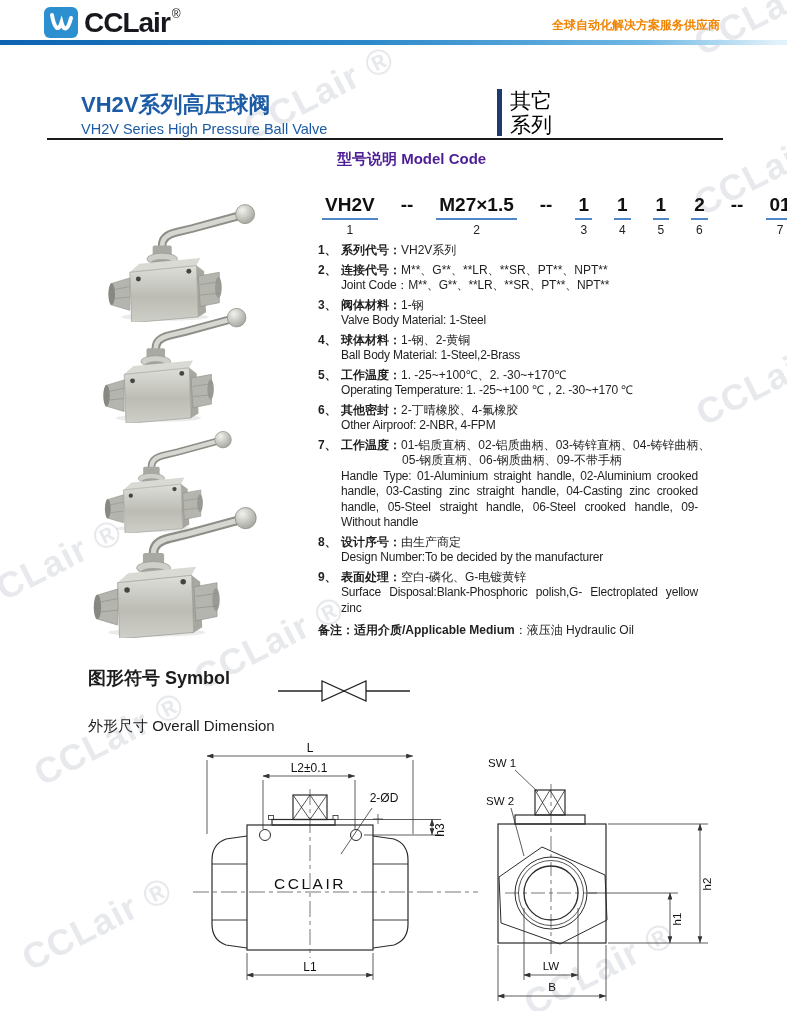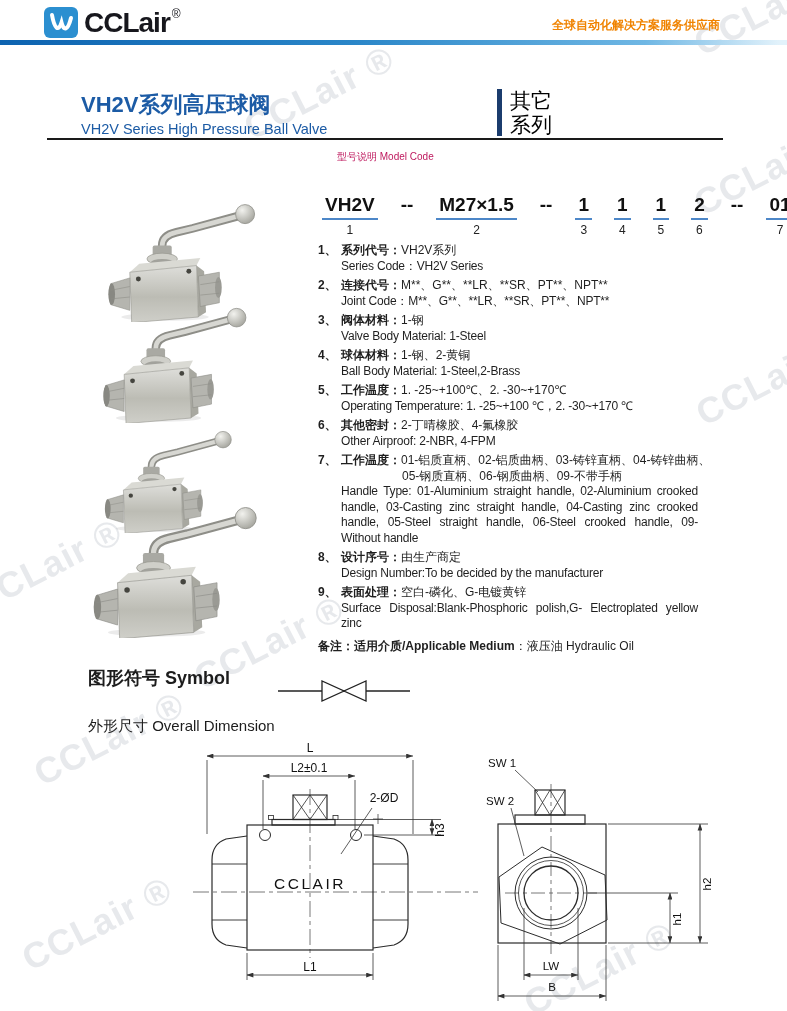--- a/index.html
+++ b/index.html
@@ -21,21 +21,21 @@
   .header-bar{position:absolute;left:0;top:40px;width:787px;height:5px;z-index:2;
       background:linear-gradient(90deg,#0d63b0 0%,#2a86c8 45%,#6fb7e4 82%,#e2f2fb 99%)}
   
   .title-zh{position:absolute;left:81px;top:90px;font-size:22px;font-weight:bold;color:#1c5ba5;z-index:2}
   .title-en{position:absolute;left:81px;top:121px;font-size:14.5px;color:#1c5ba5;z-index:2}
   .side-tab{position:absolute;left:497px;top:89px;display:flex;z-index:2}
   .side-bar{width:5px;height:47px;background:#1b3c6d;margin-right:8px}
   .side-text{font-family:"Liberation Serif","DejaVu Serif",serif;font-size:21px;line-height:24px;color:#000}
   .title-rule{position:absolute;left:47px;top:138px;width:676px;height:2px;background:#1a1a1a;z-index:2}
   
-  .mc-heading{position:absolute;left:337px;top:150px;font-size:10px;font-weight:normal;color:#be185d;z-index:2}
+  .mc-heading{position:absolute;left:337px;top:150px;font-size:15px;font-weight:bold;color:#4c1d95;z-index:2}
   .mc-line{position:absolute;left:322px;top:194px;display:flex;gap:22px;align-items:flex-start;z-index:2}
   .seg{display:flex;flex-direction:column;align-items:center}
   .seg-text{font-size:19px;font-weight:bold;line-height:22px;color:#111;white-space:pre}
   .seg.u .seg-text{border-bottom:2px solid #4d87c8;padding:0 3px 2px}
   .seg.dash .seg-text{padding:0 1px}
   .seg-num{font-size:12px;margin-top:3px;color:#222;font-weight:normal}
   .model-list{position:absolute;left:318px;top:243px;width:380px;font-size:12px;
       line-height:15.5px;color:#1f1f1f;z-index:2}
   .mc-item{position:relative;padding-left:23px;margin-bottom:4px}
   .mc-num{position:absolute;left:0;top:0;font-weight:bold}
@@ -180,21 +180,20 @@
     <span class="seg u">
         <span class="seg-text">*</span>
         <span class="seg-num">9</span>
       </span>
   </div>
 
   <div class="model-list">
     <div class="mc-item">
       <span class="mc-num">1、</span>
       <div class="mc-zh"><b>系列代号：</b><span>VH2V系列</span></div>
-      <div class="mc-en">Series Code：VH2V Series</div>
     </div>
     <div class="mc-item">
       <span class="mc-num">2、</span>
       <div class="mc-zh"><b>连接代号：</b><span>M**、G**、**LR、**SR、PT**、NPT**</span></div>
       <div class="mc-en">Joint Code：M**、G**、**LR、**SR、PT**、NPT**</div>
     </div>
     <div class="mc-item">
       <span class="mc-num">3、</span>
       <div class="mc-zh"><b>阀体材料：</b><span>1-钢</span></div>
       <div class="mc-en">Valve Body Material: 1-Steel</div>

